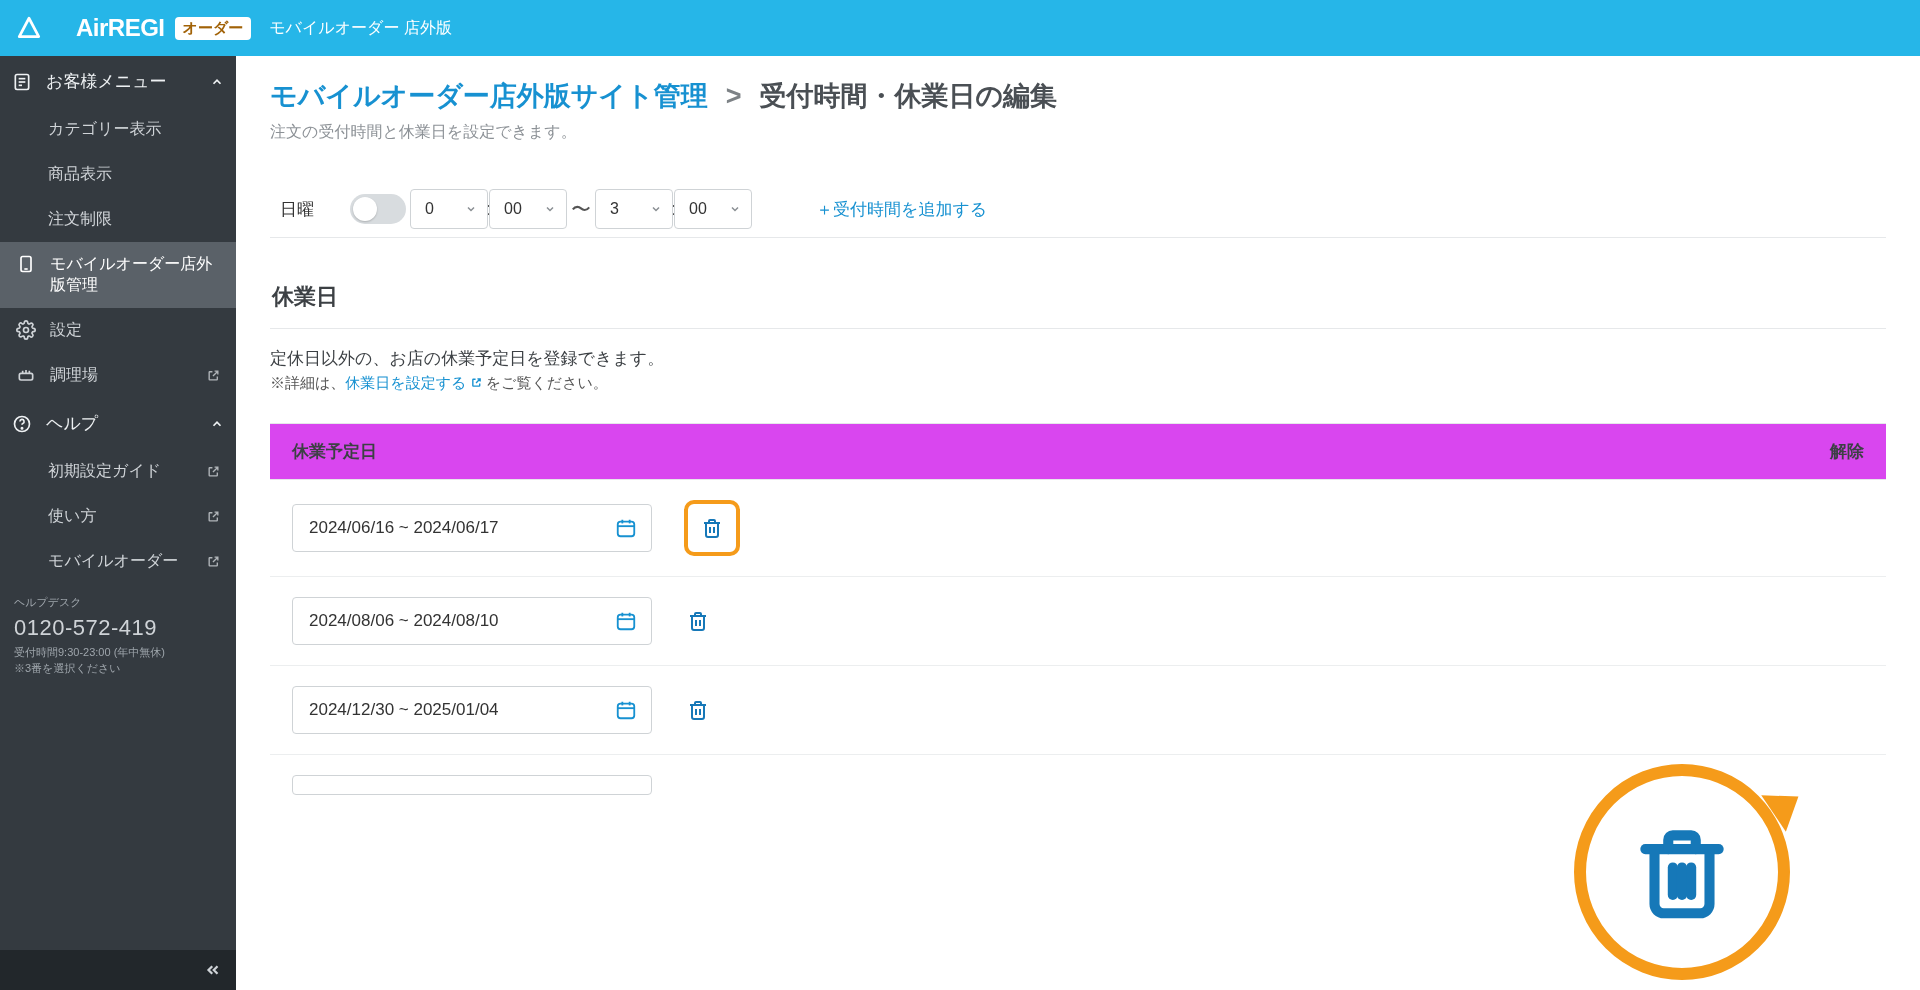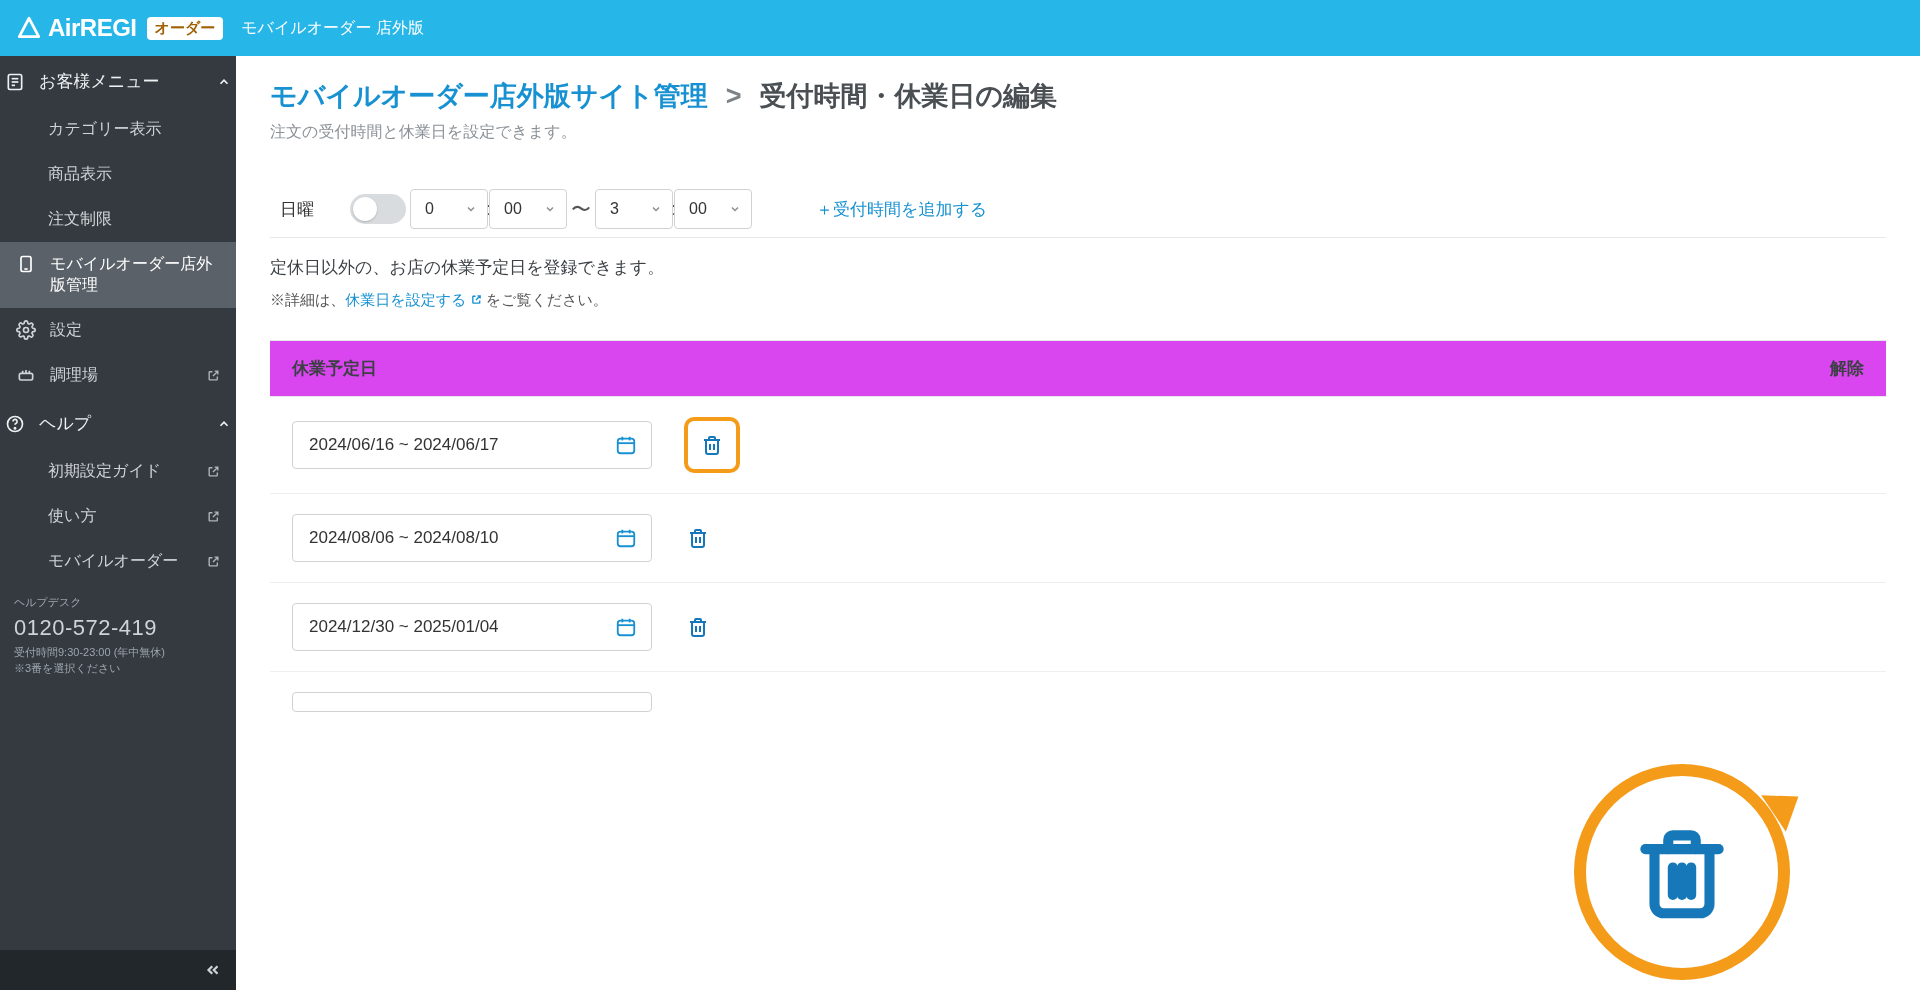--- a/index.html
+++ b/index.html
@@ -2,32 +2,32 @@
 <html><head>
 <meta charset="utf-8">
 <style>
   * { box-sizing: border-box; margin: 0; padding: 0; }
   body { font-family: "Hiragino Kaku Gothic Pro","Meiryo",sans-serif; background:#fff; color:#333; }
   
   .app-header {
     background:#26b6e8; height:56px; display:flex; align-items:center; padding:0 16px; color:#fff;
   }
   .logo-wrap { display:flex; align-items:center; gap:6px; }
-  .logo-text { font-weight:bold; font-size:24px; letter-spacing:-0.5px; }
+  .logo-text { font-weight:bold; font-size:24px; letter-spacing:-0.5px;margin-left:28px; }
   .logo-badge { background:#fff; color:#a16207; font-weight:bold; font-size:15px; padding:2px 8px; border-radius:4px; margin-left:4px;}
   .header-subtitle { margin-left:18px; font-size:16px; }
   
   .layout { display:flex; height:calc(100vh - 56px); min-height:730px;}
   
   .sidebar {
     width:236px; min-width:236px; background:#343a40; color:#d0d4d8; display:flex; flex-direction:column;
     position:relative;
   }
   .side-section-header {
-    display:flex; align-items:center; padding:14px 5px; font-size:17px; color:#eef1f3; cursor:pointer;
+    display:flex; align-items:center; padding:14px 12px; font-size:17px; color:#eef1f3; cursor:pointer;
     justify-content:space-between;
   }
   .side-section-header .lead { display:flex; align-items:center; gap:14px;}
   .side-item {
     display:flex; align-items:center; padding:12px 16px 12px 48px; font-size:16px; color:#d0d4d8; cursor:pointer;
     justify-content:space-between;
   }
   .side-item.active { background:#5a6168; color:#fff; }
   .side-item .ext { font-size:12px; opacity:.8;}
   .side-item.with-icon { padding-left:16px; gap:14px; justify-content:flex-start;}
@@ -61,21 +61,21 @@
   .select-box {
     border:1px solid #cfd3d6; border-radius:4px; height:40px; min-width:78px; padding:0 30px 0 14px;
     display:flex; align-items:center; font-size:16px; color:#333; position:relative; background:#fff; cursor:pointer;
   }
   .select-box .chev { position:absolute; right:10px; top:50%; transform:translateY(-50%); color:#8a8f93;}
   .colon { font-size:18px; color:#555; margin:0 -6px;}
   .tilde { font-size:20px; color:#555;}
   .add-time-link { color:#1791d1; font-size:17px; cursor:pointer; margin-left:60px;}
   
   .section-title { font-size:22px; font-weight:bold; color:#3c4044; margin:44px 0 8px; padding:0 0 16px 2px; border-bottom:1px solid #e6e8ea;}
-  .section-desc { font-size:17px; color:#3c4044; margin:18px 0 12px;}
+  .section-desc { font-size:17px; color:#3c4044; margin:18px 0 4px;}
   .section-note { font-size:15px; color:#555; margin-bottom:30px;}
   .section-note .inline-link { color:#1791d1; cursor:pointer;}
   .ext-sm { font-size:11px; color:#1791d1;}
   
   .holiday-table-head {
     background:#d946ef; display:flex; justify-content:space-between; padding:16px 22px; font-size:17px;
     font-weight:bold; color:#3c4044; border-top:1px solid #e6e8ea; border-bottom:1px solid #e6e8ea;
   }
   .holiday-row {
     display:flex; justify-content:flex-start; align-items:center; padding:20px 22px; border-bottom:1px solid #eceeef;gap:32px;
@@ -294,20 +294,21 @@
         <span>00</span>
         <span class="chev icon">
               <svg width="12" height="12" viewBox="0 0 24 24" fill="none" stroke="currentColor" stroke-width="3">
                 <polyline points="6 9 12 15 18 9"></polyline>
               </svg>
             </span>
       </span>
       <span class="add-time-link">＋受付時間を追加する</span>
     </div>
 
+    <div class="section-title">休業日</div>
     <div class="section-desc">定休日以外の、お店の休業予定日を登録できます。</div>
     <div class="section-note">
       <span>※詳細は、</span><span class="inline-link"><span>休業日を設定する</span> <span class="ext-sm icon">
               <svg width="11" height="11" viewBox="0 0 24 24" fill="none" stroke="currentColor" stroke-width="3">
                 <path d="M14 4h6v6M20 4l-9 9M19 14v5a1 1 0 0 1-1 1H5a1 1 0 0 1-1-1V6a1 1 0 0 1 1-1h5"></path>
               </svg>
             </span></span><span> をご覧ください。</span>
     </div>
 
     <div class="holiday-table-head">

